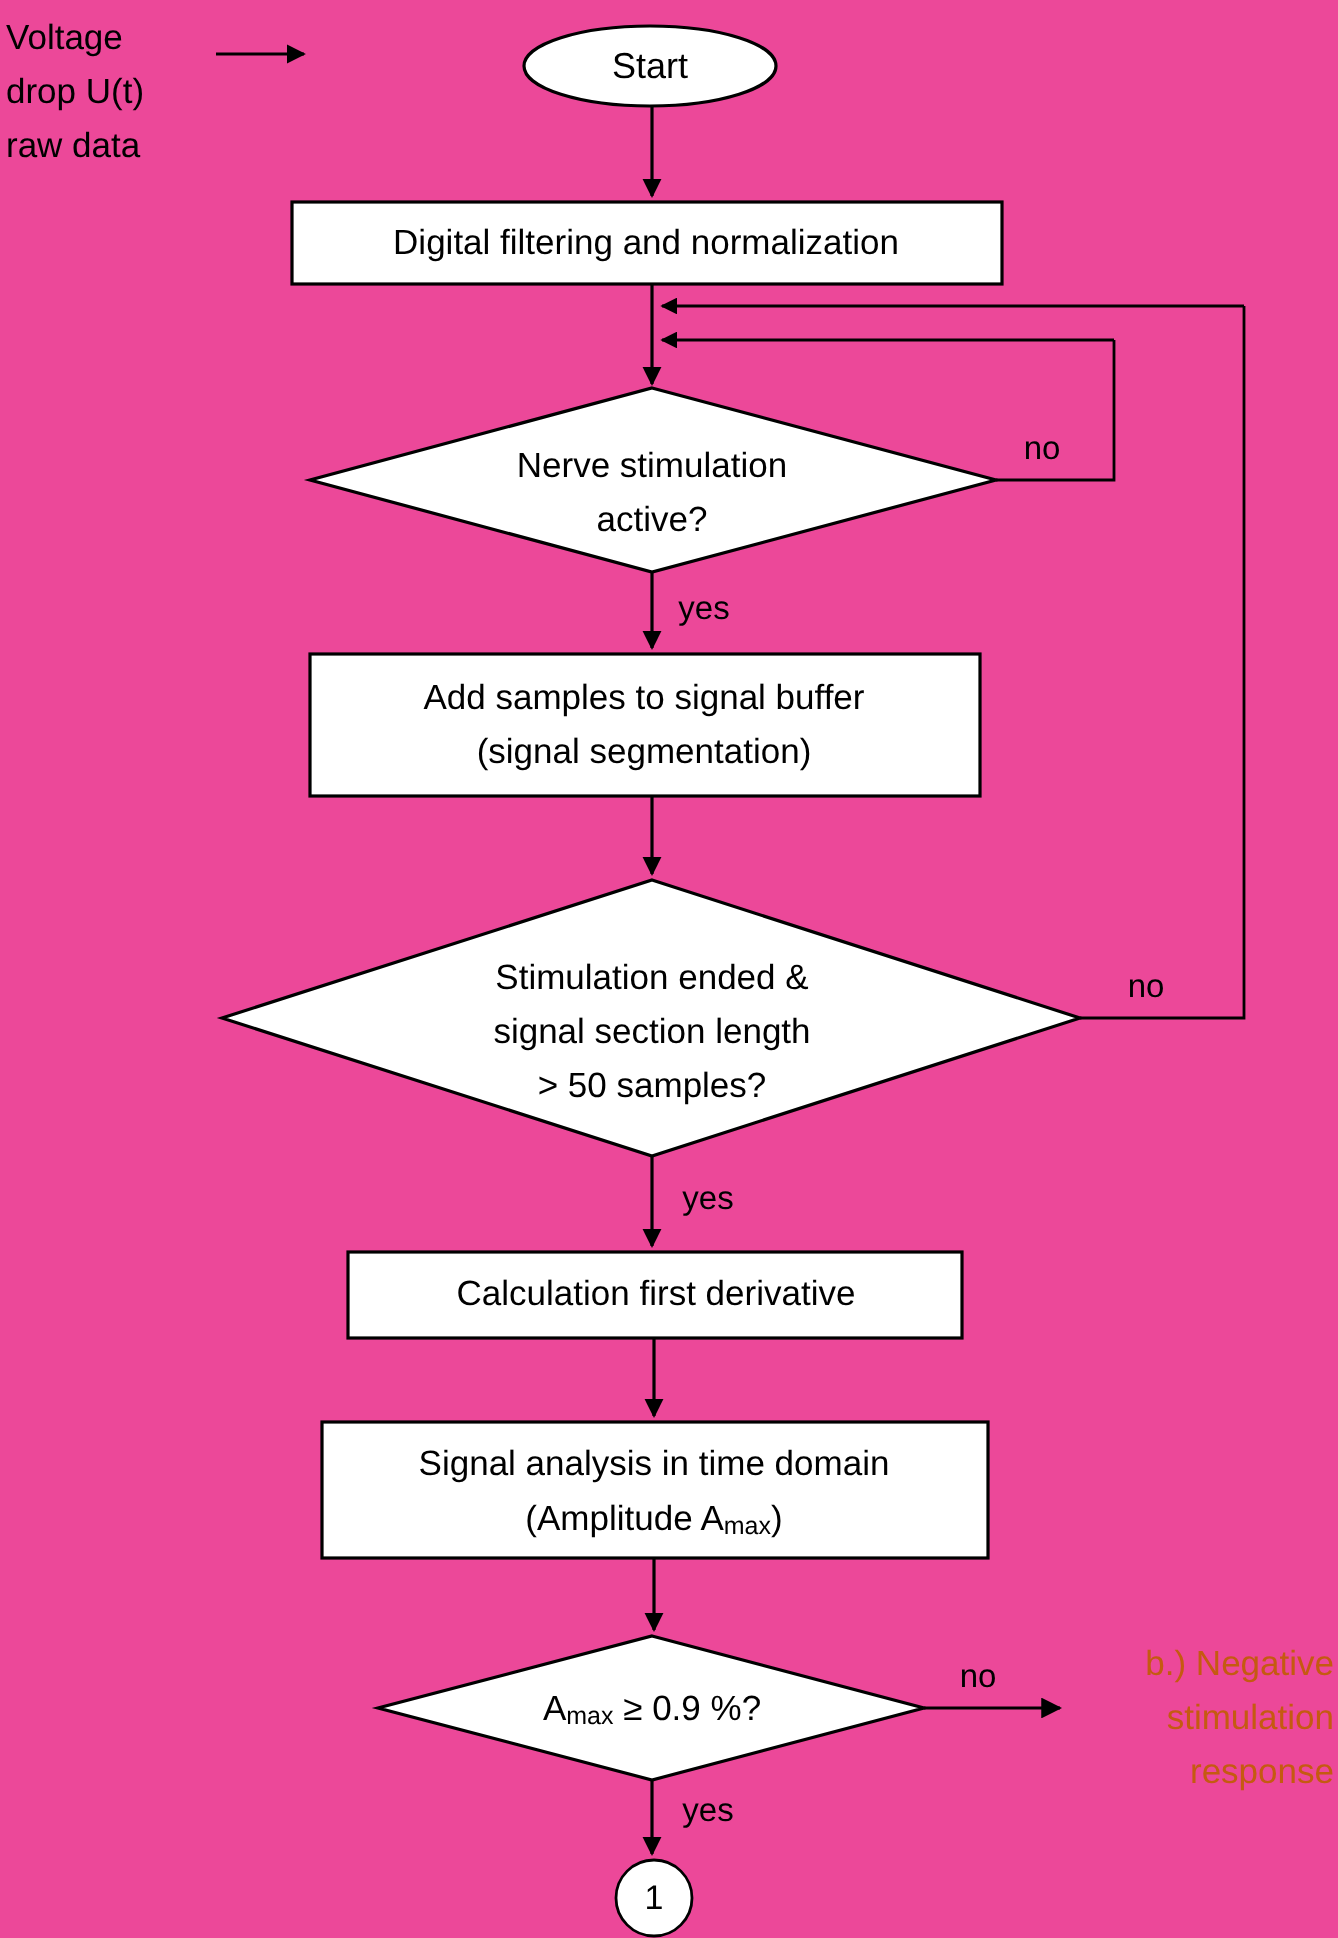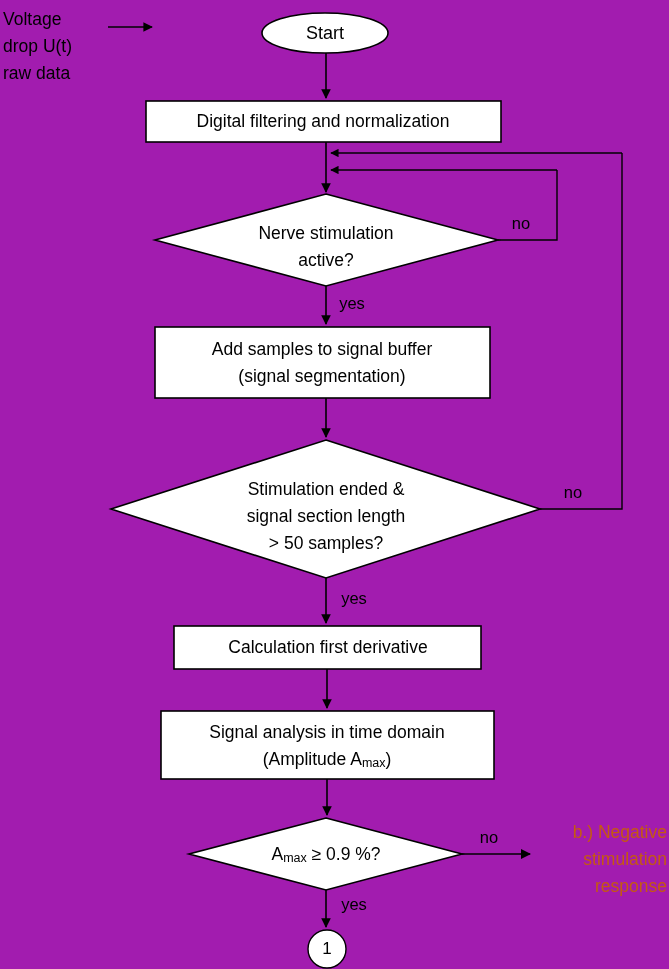--- a/index.html
+++ b/index.html
@@ -9,21 +9,21 @@
     background: #ffffff;
   }
   body {
     font-family: "Liberation Sans", sans-serif;
     color: #000000;
   }
   #flowchart-root {
     position: relative;
     width: 669px;
     height: 969px;
-    background: #a21caf;
+    background: #ec4899;
     overflow: hidden;
   }
   svg.diagram {
     position: absolute;
     top: 0;
     left: 0;
     width: 669px;
     height: 969px;
     display: block;
   }

